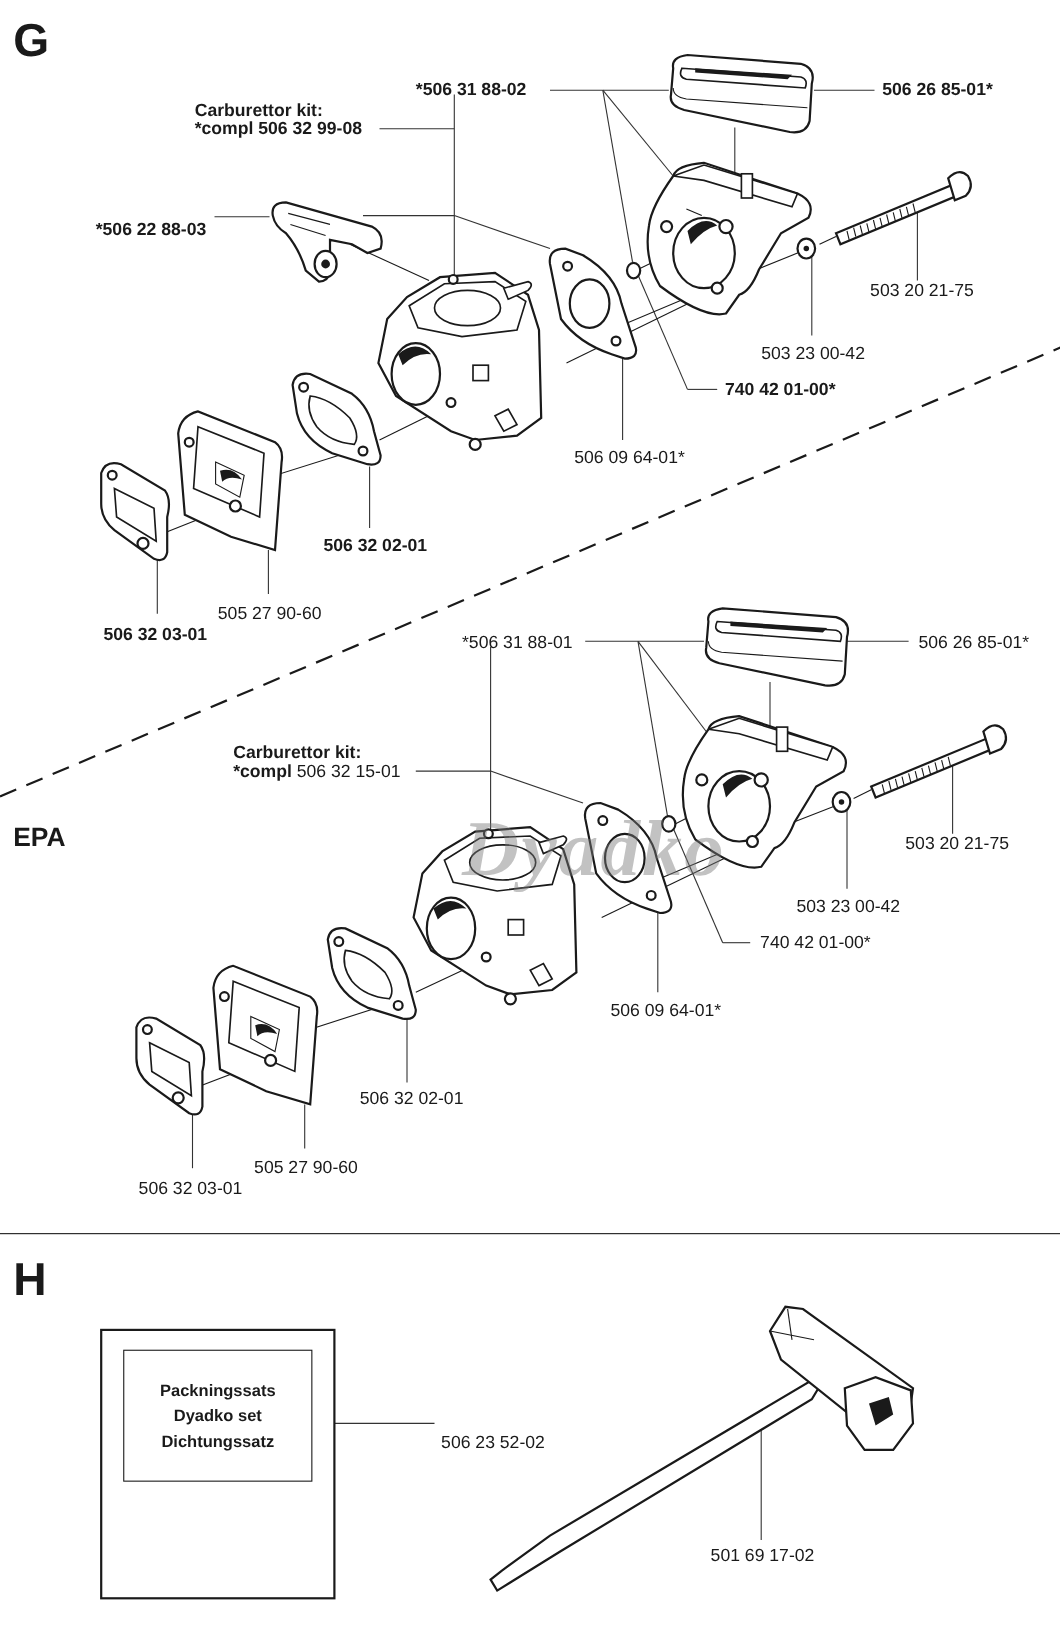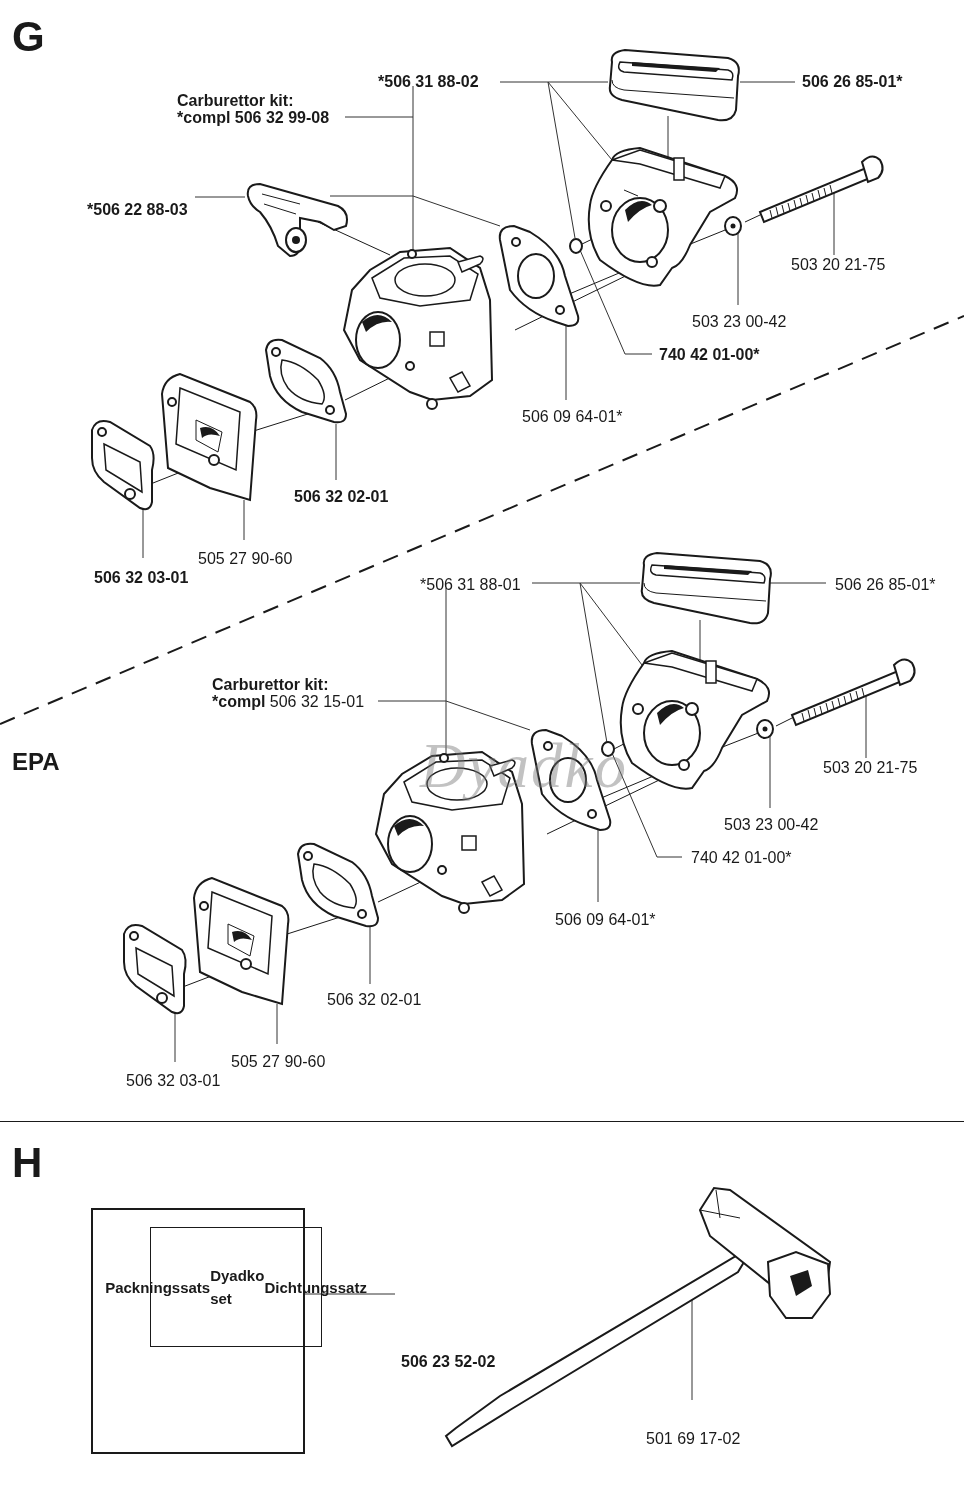--- a/index.html
+++ b/index.html
@@ -8,24 +8,24 @@
   .section-letter { position: absolute; font-weight: bold; font-size: 42px; line-height: 1; }
   .epa { font-size: 24px; }
   .lbl { position: absolute; font-size: 16px; white-space: nowrap; line-height: 1; }
   .b { font-weight: bold; }
   svg { position: absolute; left: 0; top: 0; }
   .part { fill: #ffffff; stroke: #1a1a1a; stroke-width: 2; }
   .thin { stroke: #1a1a1a; stroke-width: 1; fill: none; }
   .lead { stroke: #333; stroke-width: 1; fill: none; }
   .dark { fill: #1a1a1a; }
   .box-outer { position: absolute; border: 2px solid #1a1a1a; }
-  .box-inner { position: absolute; border: 1.5px solid #1a1a1a; display: flex; flex-direction: row;
-               align-items: center; justify-content: center; font-weight: bold; font-size: 15px; line-height: 23px; margin-left: 38px; }
-  .watermark { position: absolute; font-family: "Liberation Serif", serif; font-style: italic; font-weight: normal;
-               font-size: 63px; color: rgba(120,120,120,0.45); letter-spacing: 2px; }
+  .box-inner { position: absolute; border: 1.5px solid #1a1a1a; display: flex; flex-direction: column;
+               align-items: center; justify-content: center; font-weight: bold; font-size: 15px; line-height: 23px; }
+  .watermark { position: absolute; font-family: "Liberation Serif", serif; font-style: italic; font-weight: bold;
+               font-size: 72px; color: rgba(120,120,120,0.45); letter-spacing: 2px; }
   .divider { position: absolute; left: 0; top: 1121px; width: 964px; height: 1px; background: #1a1a1a; }
 </style>
 </head>
 <body>
 
 <div class="section-letter" style="left:12px;top:16px;">G</div>
 
 <svg width="964" height="1492" viewBox="0 0 964 1492">
 
   <line x1="0" y1="724" x2="964" y2="316" stroke="#1a1a1a" stroke-width="2" stroke-dasharray="16 10"></line>
@@ -286,14 +286,14 @@
 <div class="divider"></div>
 
 <div class="section-letter" style="left:12px;top:1142px;">H</div>
 
 <div class="box-outer" style="left:91px;top:1208px;width:210px;height:242px;"></div>
 <div class="box-inner" style="left:112px;top:1227px;width:170px;height:118px;">
   <div>Packningssats</div>
   <div>Dyadko set</div>
   <div>Dichtungssatz</div>
 </div>
-<div class="lbl" style="left:401px;top:1354px;font-weight:bold;">506 23 52-02</div>
-<div class="lbl" style="left:646px;top:1407px;margin-top:24px;">501 69 17-02</div>
+<div class="lbl" style="left:401px;top:1304px;">506 23 52-02</div>
+<div class="lbl" style="left:646px;top:1407px;">501 69 17-02</div>
 
 </body></html>

